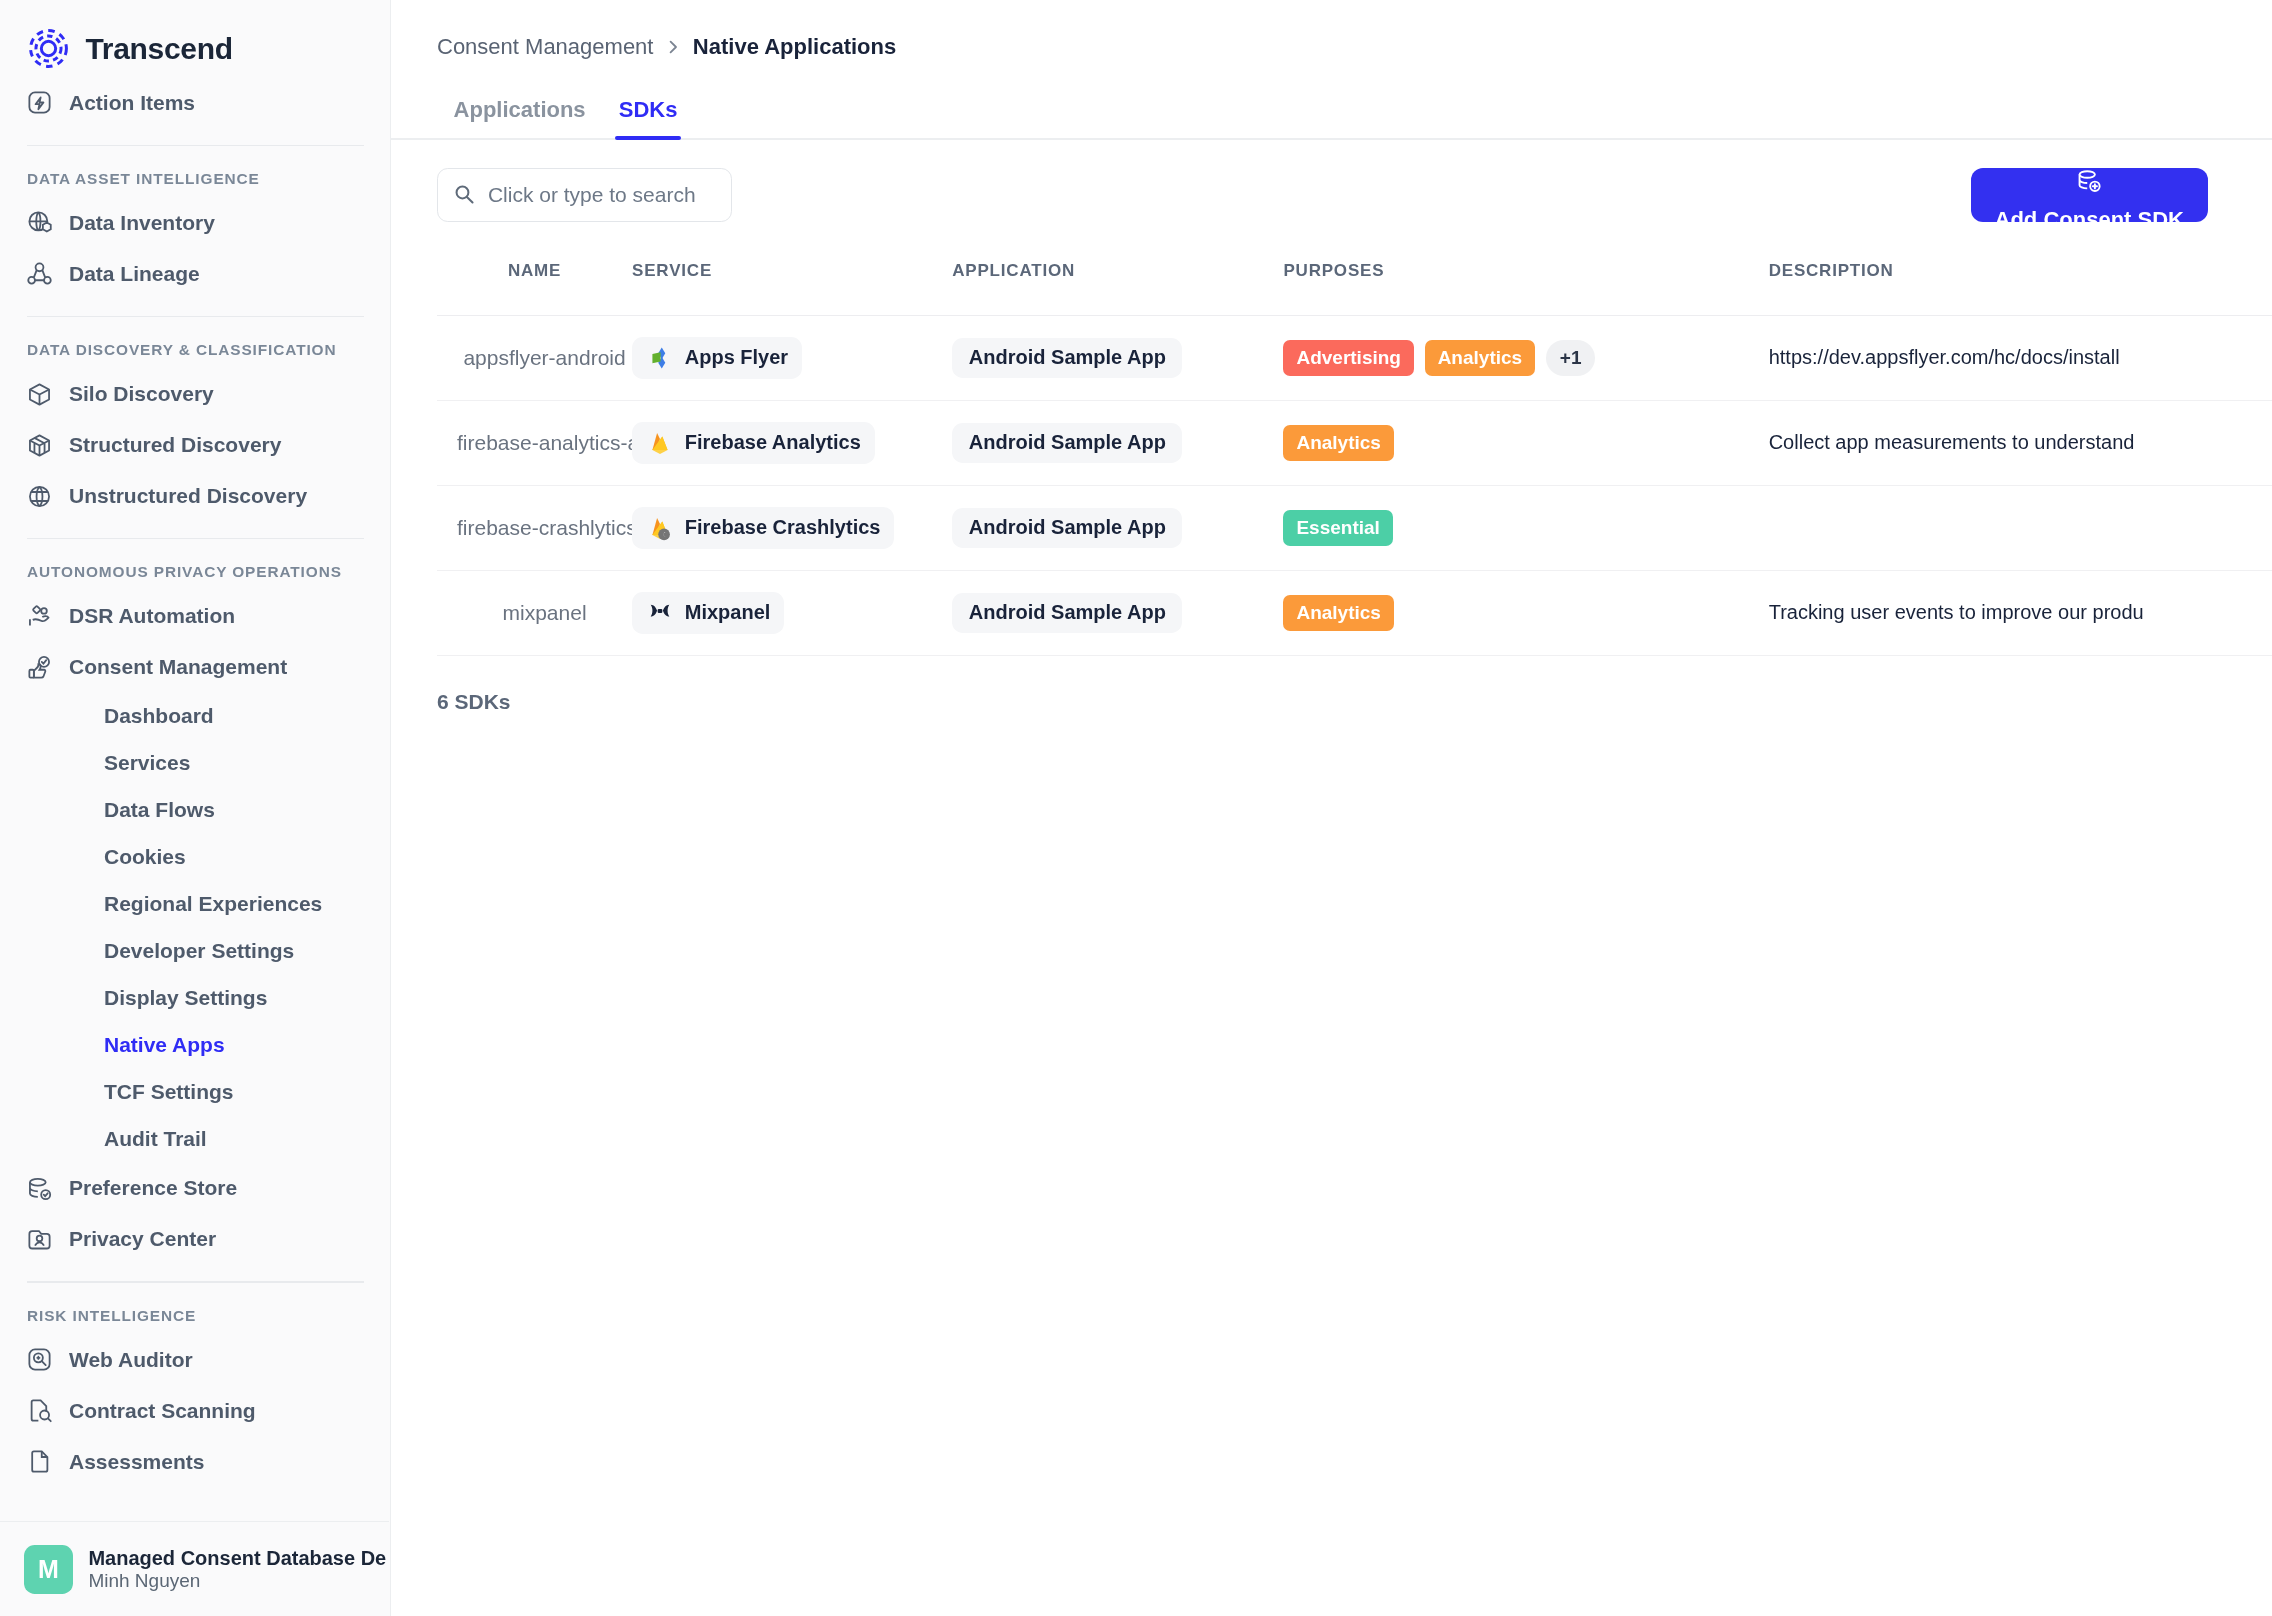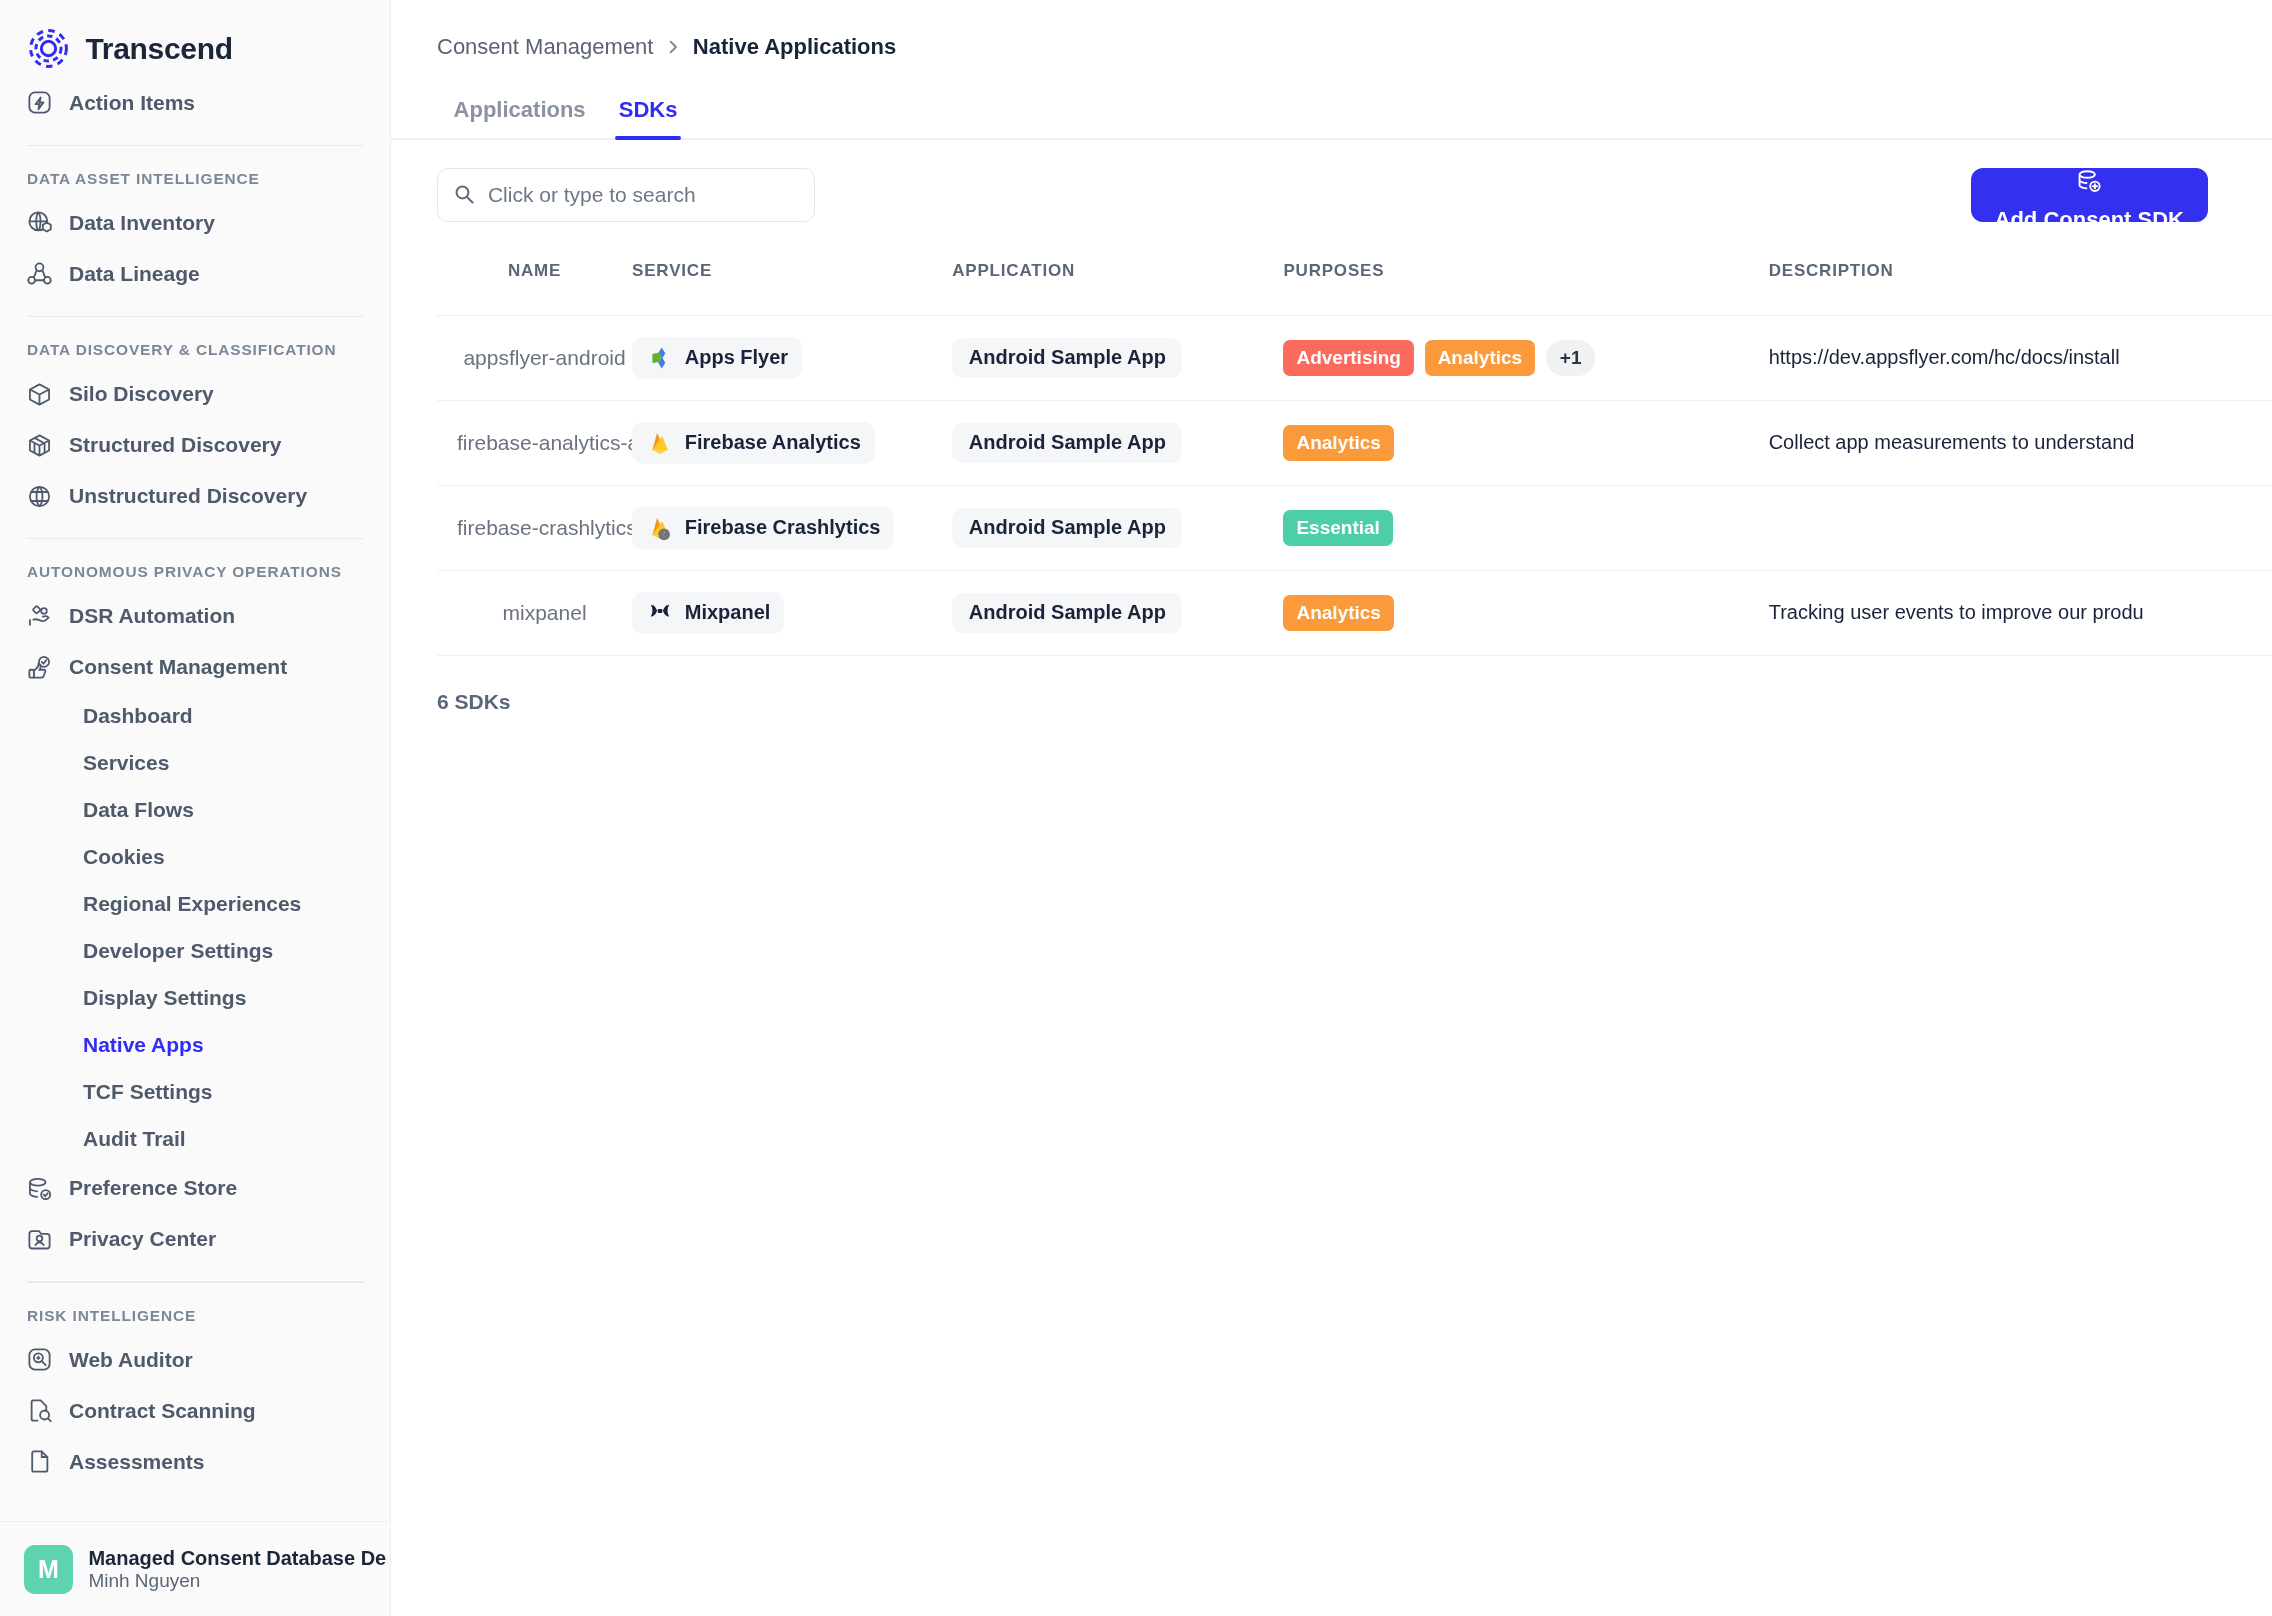--- a/index.html
+++ b/index.html
@@ -26,21 +26,21 @@
   .brand-mark { width: 43px; height: 43px; flex: 0 0 43px; }
   .brand-name { font-size: 30px; font-weight: 700; color: #1b2638; letter-spacing: -0.3px; }
 
   .sb-item { display: flex; align-items: center; gap: 14px; height: 51px; padding-left: 24px; cursor: pointer; }
   .sb-item .ic { width: 31px; height: 31px; flex: 0 0 31px; display: flex; align-items: center; justify-content: center; }
   .sb-item .lb { font-size: 21px; font-weight: 700; color: #4e5a6b; white-space: nowrap; }
 
   .sb-divider { height: 1.2px; background: #e8eaed; margin: 16.6px 27px 0 27px; }
   .sb-section { font-size: 15.4px; font-weight: 700; letter-spacing: 0.9px; color: #7a8797; padding: 24px 0 9.5px 27px; }
 
-  .sb-sub { display: flex; align-items: center; height: 47px; padding-left: 83px; cursor: pointer; }
+  .sb-sub { display: flex; align-items: center; height: 47px; padding-left: 104px; cursor: pointer; }
   .sb-sub .lb { font-size: 21px; font-weight: 700; color: #4e5a6b; white-space: nowrap; }
   .sb-sub.active .lb { color: #2f2cf5; }
 
   .sb-user {
     position: absolute; left: 0; bottom: 0; width: 389px; height: 95px;
     background: #fafafb; border-top: 1.2px solid #eceef0;
     display: flex; align-items: center; gap: 15.4px; padding-left: 24px; overflow: hidden;
   }
   .avatar {
     width: 49px; height: 49px; flex: 0 0 49px; border-radius: 10.7px;
@@ -61,21 +61,21 @@
 
   .tabs { display: flex; gap: 0; padding: 37px 0 0 46px; position: relative; }
   .tab { font-size: 22px; font-weight: 700; color: #8a939f; padding: 0 16.6px 16.6px 16.6px; cursor: pointer; white-space: nowrap; position: relative; }
   .tab:first-child { margin-left: -16.6px; }
   .tab.active { color: #2f2cf5; }
   .tab.active::after { content: ""; position: absolute; left: 13px; right: 13px; bottom: 0; height: 4.1px; background: #2f2cf5; border-radius: 2.4px; }
   .tabs-rule { position: absolute; left: 0; right: 0; bottom: 0; height: 1.8px; background: #eceef0; }
 
   .toolbar { display: flex; align-items: center; justify-content: space-between; padding: 28px 65px 0 46px; }
   .search-box {
-    width: 378px; height: 54px; border: 1.2px solid #e3e6ea; border-radius: 10.7px;
+    width: 295px; height: 54px; border: 1.2px solid #e3e6ea; border-radius: 10.7px;
     background: #fff; display: flex; align-items: center; gap: 12px; padding: 0 15.4px; cursor: text;
   }
   .search-box .lens { width: 22.5px; height: 22.5px; flex: 0 0 22.5px; }
   .search-ph { font-size: 21px; color: #6d7887; }
 
   .add-btn {
     height: 54px; background: #3330f0; border-radius: 12px; border: none;
     display: flex; align-items: center; gap: 13px; padding: 0 24px; cursor: pointer;
     font-family: inherit;
     flex-direction: column;

